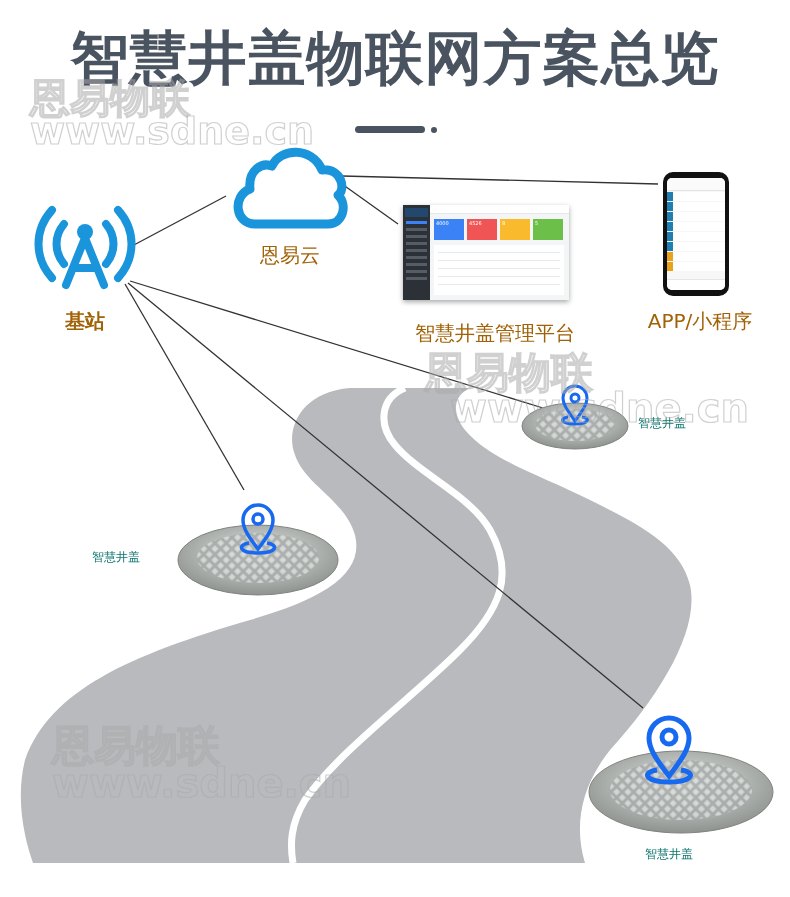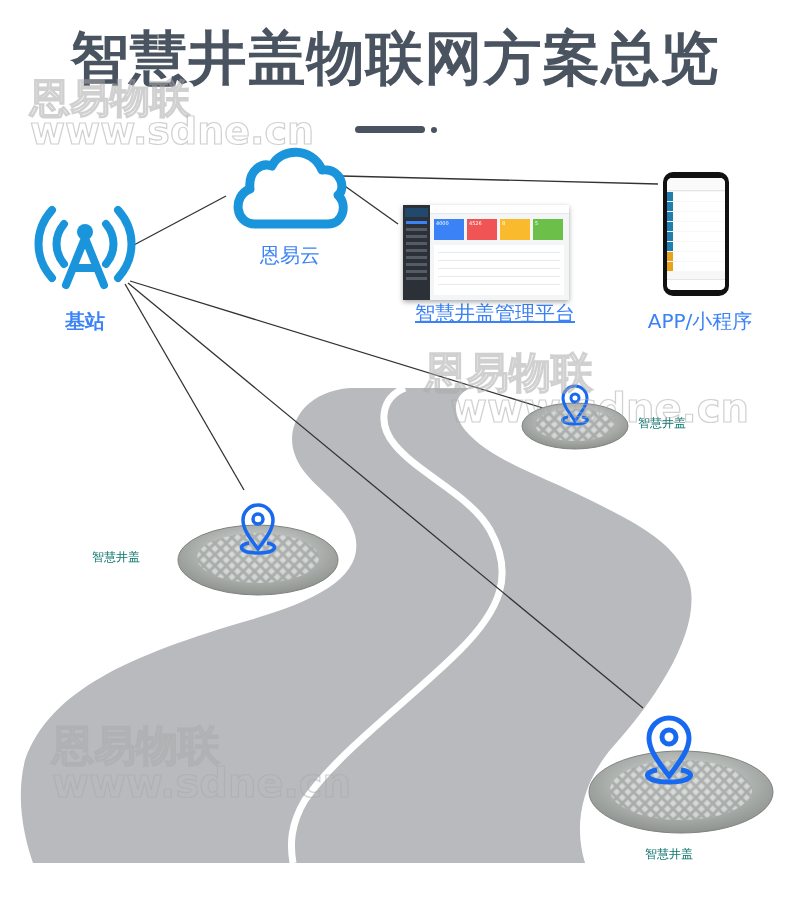--- a/index.html
+++ b/index.html
@@ -3,21 +3,21 @@
 <meta charset="utf-8">
 <style>
   html, body { margin: 0; padding: 0; background: #ffffff; }
   body { width: 790px; height: 897px; position: relative; overflow: hidden;
          font-family: "DejaVu Sans", "Liberation Sans", sans-serif; }
   .abs { position: absolute; }
   #title { left: 0; top: 18px; width: 790px; text-align: center; font-size: 58px;
            font-weight: bold; color: #4a5360; letter-spacing: 1px; line-height: 80px; }
   .divider-dash { left: 355px; top: 126px; width: 70px; height: 7px; background: #4a5360; border-radius: 4px; }
   .divider-dot { left: 431px; top: 127px; width: 6px; height: 6px; background: #4a5360; border-radius: 50%; }
-  .node-label { font-size: 20px; color: #3b82f6; text-align: center; white-space: nowrap; }
+  .node-label { font-size: 20px; color: #a16207; text-align: center; white-space: nowrap; }
   .cover-label { font-size: 12px; color: #0f766e; white-space: nowrap; }
   .watermark { color: transparent; -webkit-text-stroke: 1.2px rgba(170,170,170,0.55);
                font-weight: bold; white-space: nowrap; pointer-events: none; line-height: 1; }
   svg.layer { position: absolute; left: 0; top: 0; }
   
   .dash { left: 403px; top: 205px; width: 166px; height: 95px; background: #f4f5f7;
           box-shadow: 0 2px 5px rgba(0,0,0,0.35); overflow: hidden; }
   .dash-side { position: absolute; left: 0; top: 0; width: 27px; height: 95px; background: #2c3138; }
   .dash-side .logo { height: 9px; background: #23486e; margin: 3px 2px; }
   .dash-side .item { height: 3px; margin: 4px 3px; background: #555c66; }
@@ -118,21 +118,21 @@
   </g>
   <g fill="none" stroke="#1769f0" stroke-width="5">
     <path d="M669,776 C655,758 649,748 649,738 A20,20 0 1 1 689,738 C689,748 683,758 669,776 Z"></path>
     <circle cx="669" cy="737" r="7"></circle>
     <path d="M657,770 C642,772 644,782 669,782 C694,782 696,772 681,770"></path>
   </g>
 </svg>
 
 <div class="abs node-label" style="left:40px; top:308px; width:90px;font-weight:bold;">基站</div>
 <div class="abs node-label" style="left:240px; top:242px; width:100px;">恩易云</div>
-<div class="abs node-label" style="left:395px; top:300px; width:200px;text-decoration:underline;">智慧井盖管理平台</div>
+<div class="abs node-label" style="left:395px; top:320px; width:200px;">智慧井盖管理平台</div>
 <div class="abs node-label" style="left:630px; top:308px; width:140px;">APP/小程序</div>
 
 <div class="abs dash">
   <div class="dash-side">
     <div class="logo"></div>
     <div class="item active"></div>
       <div class="item"></div>
       <div class="item"></div>
       <div class="item"></div>
     <div class="item"></div>

